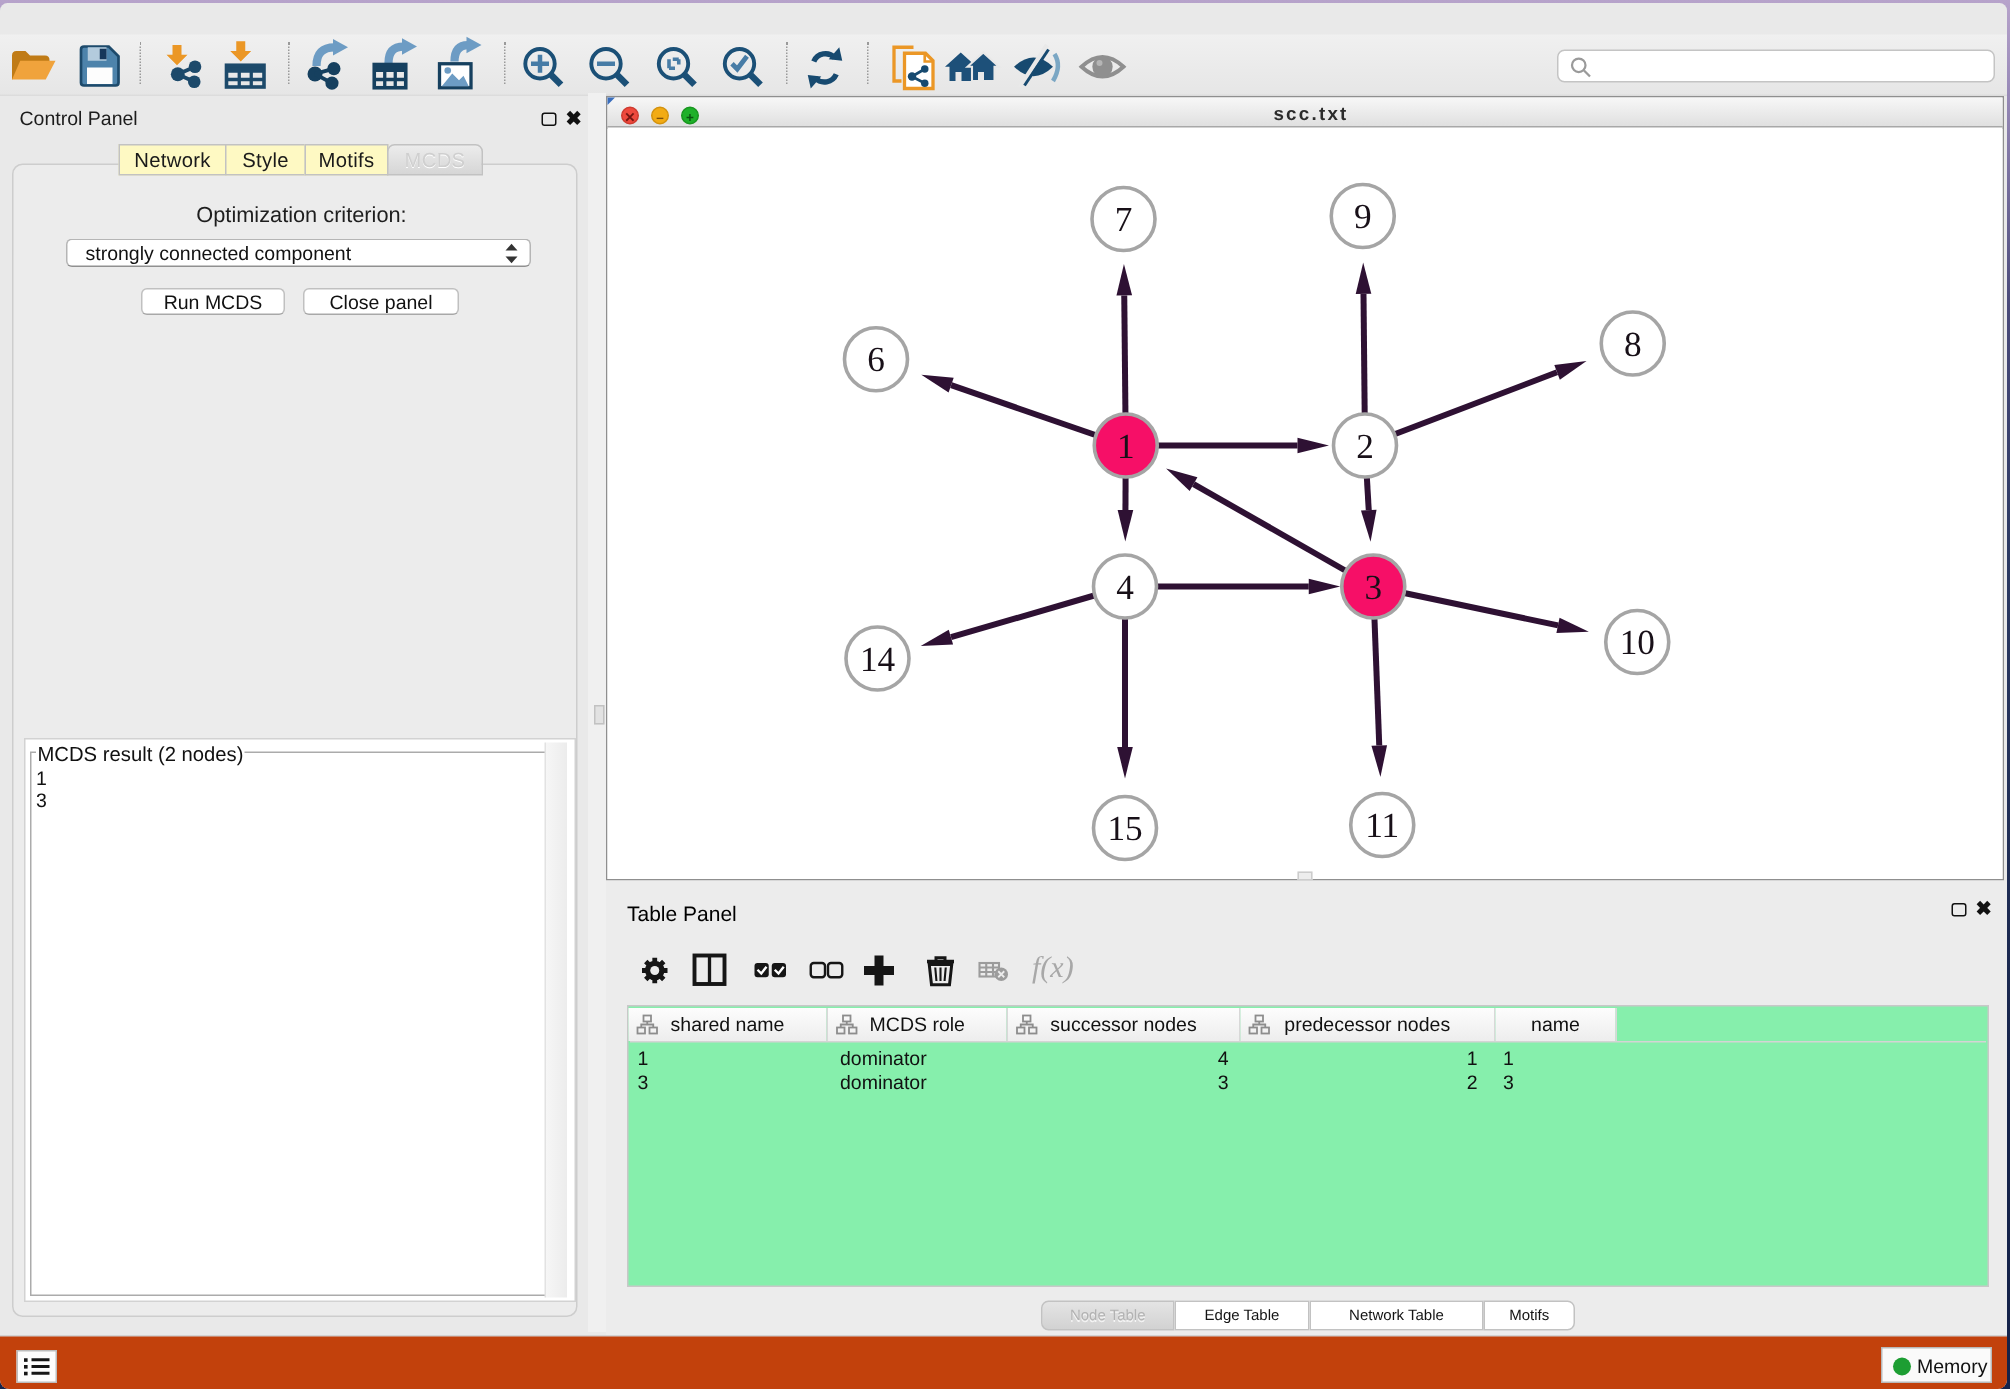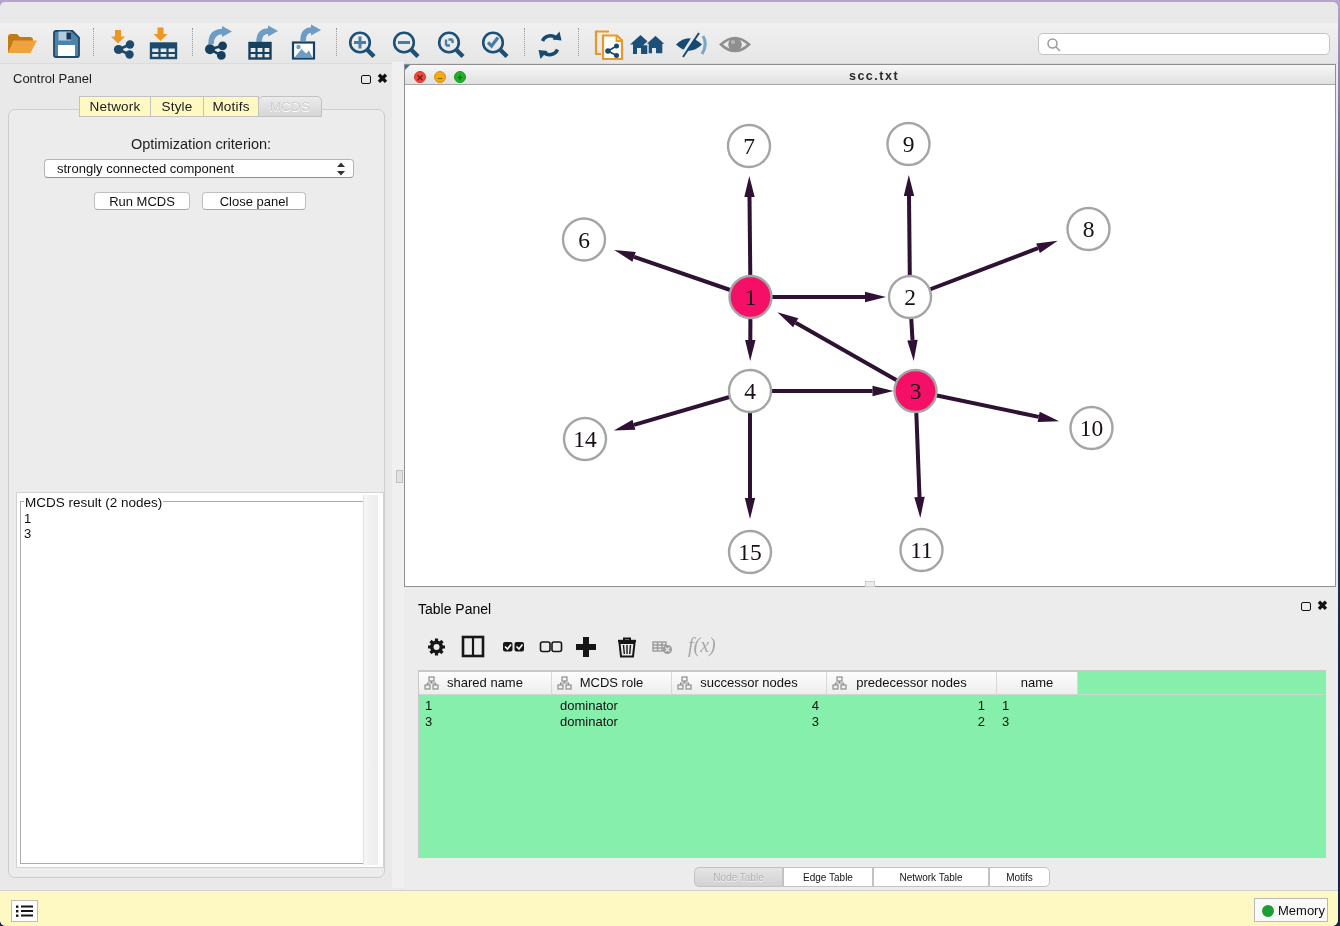--- a/index.html
+++ b/index.html
@@ -21,21 +21,21 @@
 .tab{position:absolute;top:94px;height:21px;background:#fef9c3;border:1px solid #c2c2c2;font-size:13.5px;letter-spacing:0.2px;color:#1a1a1a;text-align:center;line-height:20px}
 #optlab{position:absolute;left:5px;top:134px;width:392px;text-align:center;font-size:14.5px;color:#1e1e1e}
 #combo{position:absolute;left:44px;top:157px;width:310px;height:19px;background:#fff;border:1px solid #b5b5b5;border-bottom-color:#909090;border-radius:4px;font-size:13px;color:#111;line-height:18px;padding-left:12px}
 .btn{position:absolute;top:190px;height:18px;background:#fff;border:1px solid #c0c0c0;border-bottom-color:#a8a8a8;border-radius:4px;font-size:13px;color:#111;text-align:center;line-height:17px}
 #resultbox{position:absolute;left:16px;top:490px;width:368px;height:376px;background:#fff;border:1px solid #d2d2d2}
 #fieldset{position:absolute;left:3px;top:8px;right:5px;bottom:3px;border:1px solid #ababab}
 #legend{position:absolute;left:3px;top:-7px;background:#fff;padding:0 1px;font-size:13.5px;color:#111}
 #resulttext{position:absolute;left:7px;top:19px;font-size:13px;color:#111;line-height:14.5px}
 #rscroll{position:absolute;right:5px;top:2px;width:15px;bottom:2px;background:linear-gradient(90deg,#f6f6f6,#ececec);border-left:1px solid #e2e2e2}
 
-#statusbar{position:absolute;left:0;right:0;top:888px;height:36px;background:#fef9c3;border-top:1px solid #d2d2d2}
+#statusbar{position:absolute;left:0;right:0;top:888px;height:36px;background:#c2410c;border-top:1px solid #d2d2d2}
 #listbtn{position:absolute;left:11px;top:9px;width:27px;height:22px;background:#fdfdfd;border:1px solid #bdbdbd}
 #membtn{position:absolute;left:1254px;top:7px;width:74px;height:24px;background:#fafafa;border:1px solid #b9b9b9;font-size:13px;color:#111}
 
 #netwin{position:absolute;left:404px;top:62px;width:932px;height:523px;background:#fff;border:1px solid #8f8f8f}
 #nettitle{position:absolute;left:0;top:0;right:0;height:20px;background:linear-gradient(#f7f7f7,#e0e0e0);border-bottom:1px solid #a8a8a8}
 .mac{position:absolute;top:5.5px;width:12px;height:12px;border-radius:50%;font-size:9px;line-height:12px;text-align:center}
 #netname{position:absolute;left:0;right:0;top:4px;text-align:center;font-size:12.5px;font-weight:600;color:#2b2b2b}
 #canvas{position:absolute;left:0;top:21px;right:0;bottom:0;background:#fff}
 
 #tp{position:absolute;left:404px;top:585px;right:0;height:303px;background:#ececec}

